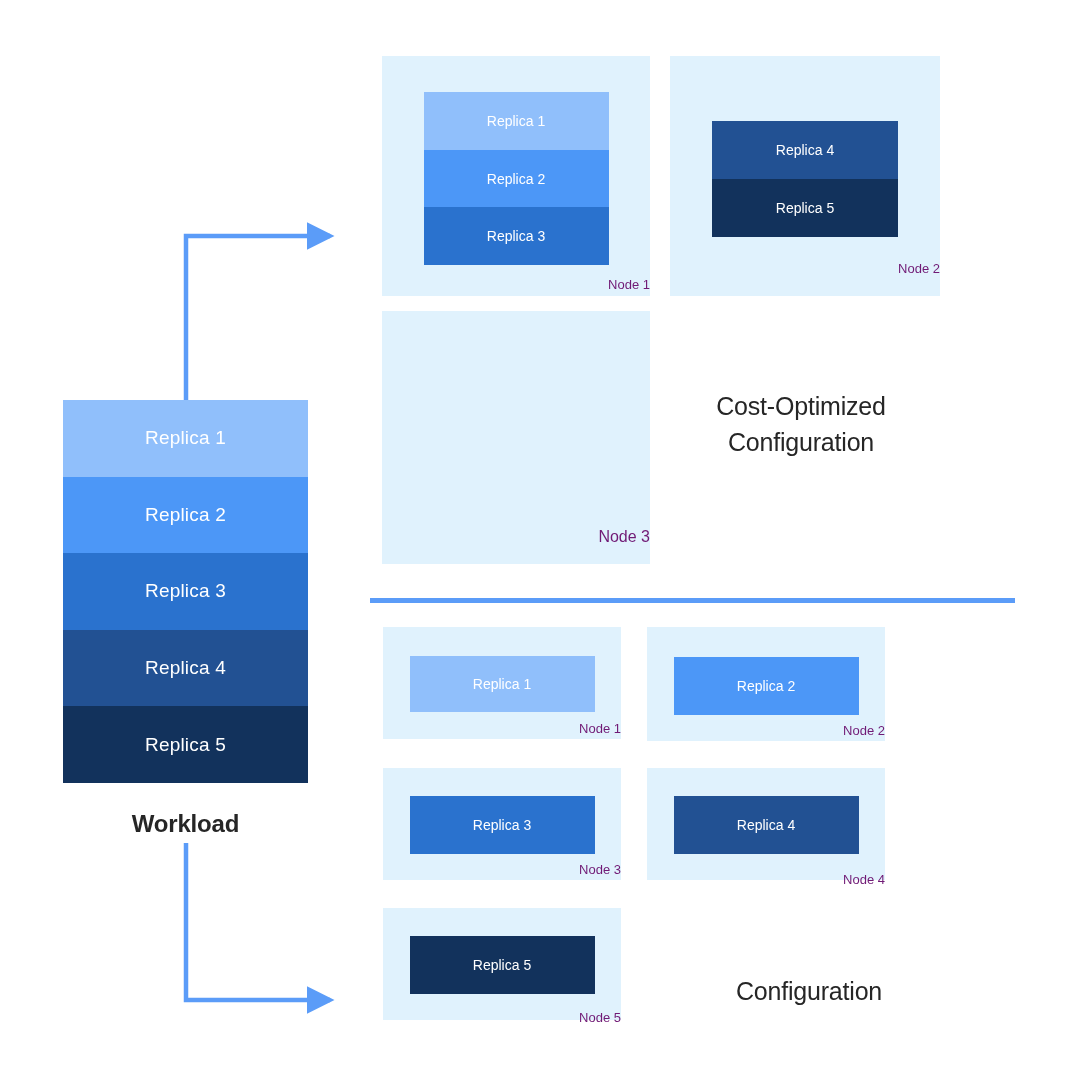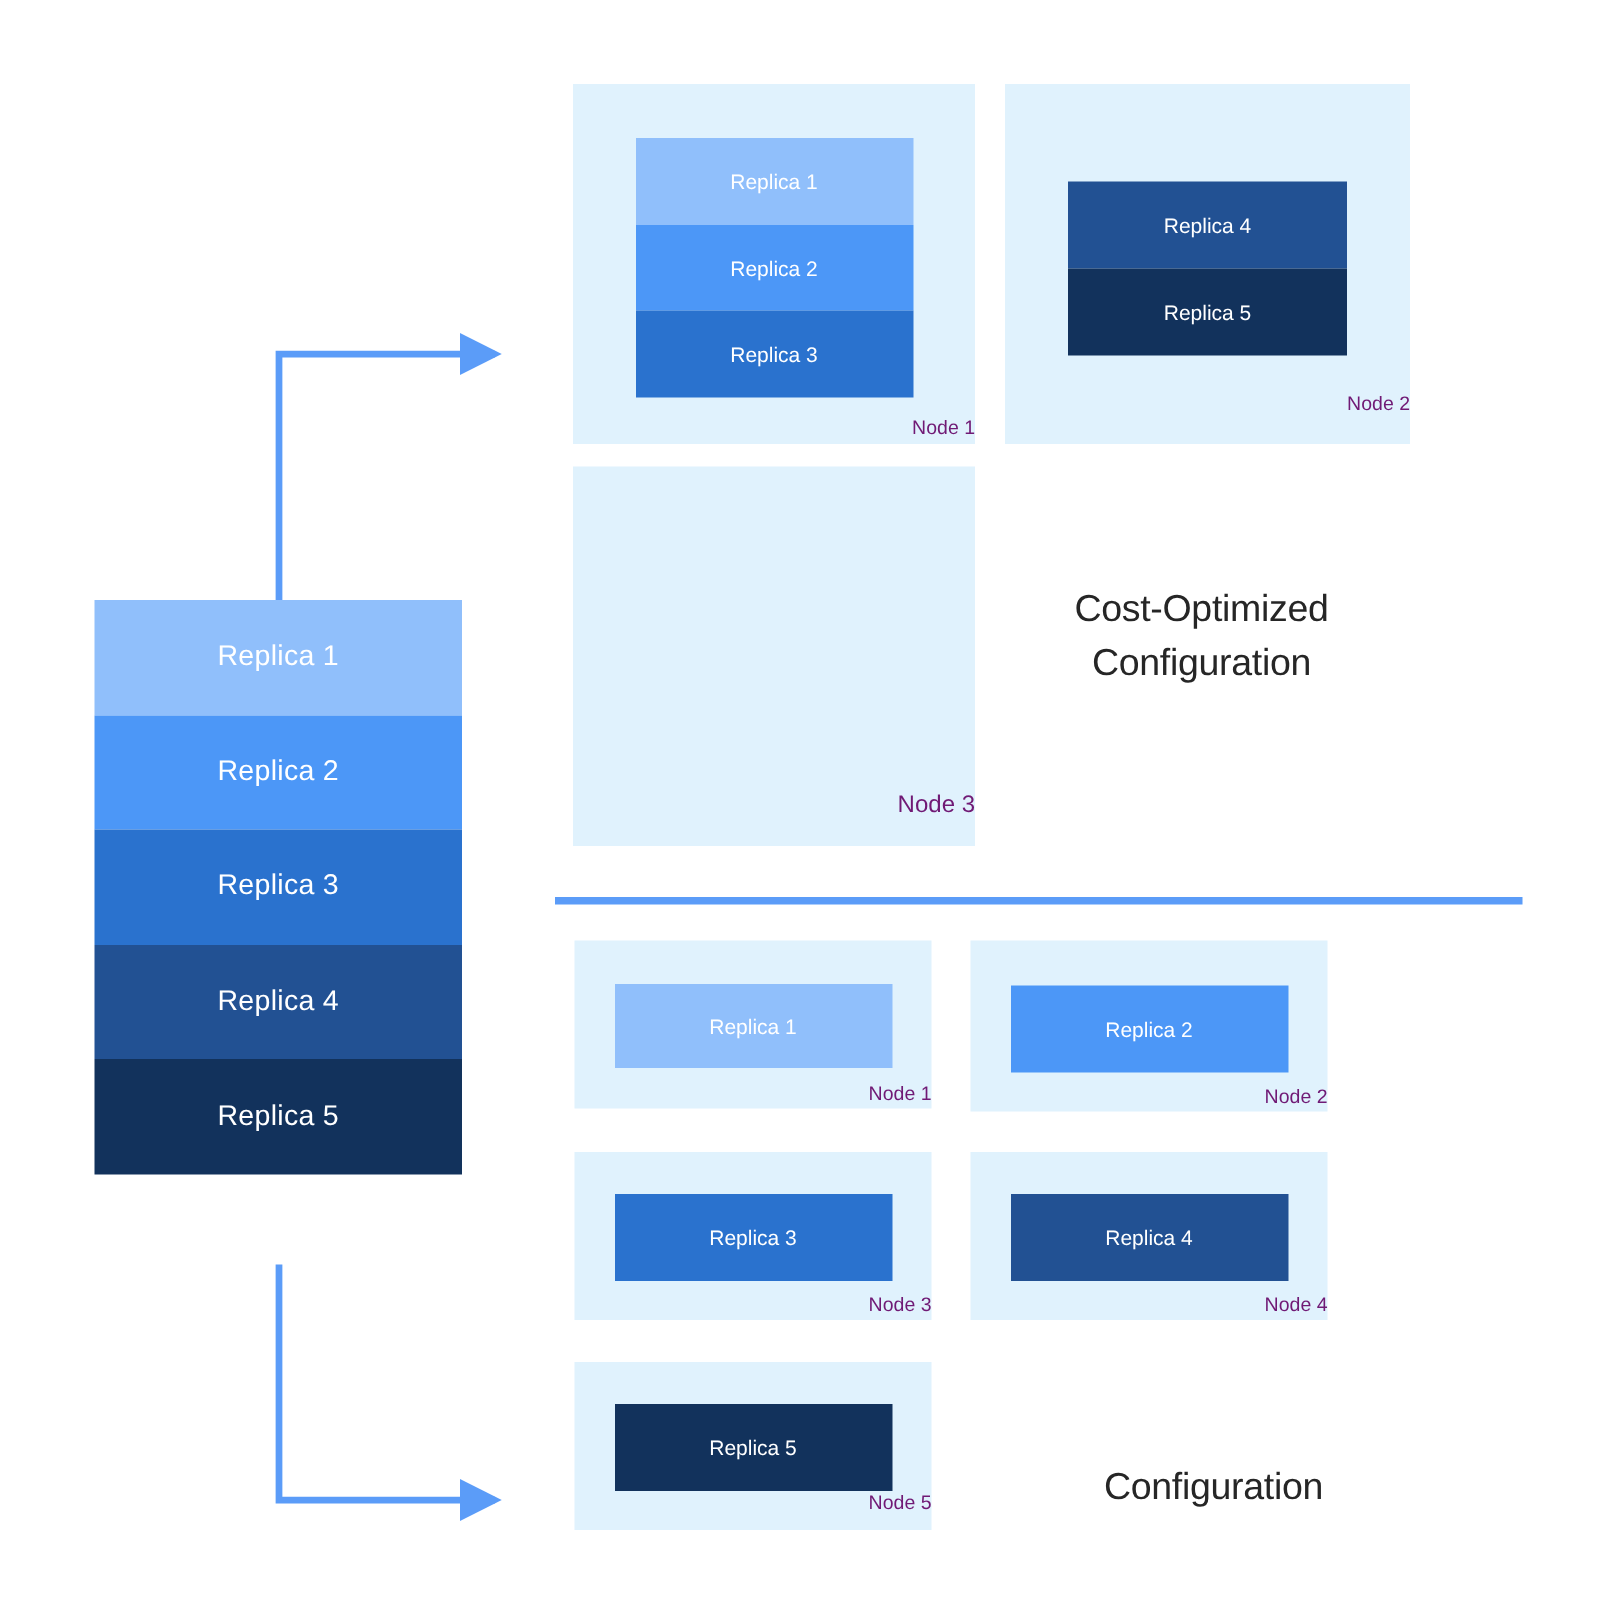--- a/index.html
+++ b/index.html
@@ -132,20 +132,21 @@
     <path d="M186,843 L186,1000 L330,1000" fill="none" stroke="#5b9cf8" stroke-width="4.5" marker-end="url(#ah)"></path>
   </svg>
 
   <div class="workload-stack">
     <div class="replica" style="background:#90bffb">Replica 1</div>
     <div class="replica" style="background:#4c97f7">Replica 2</div>
     <div class="replica" style="background:#2a72ce">Replica 3</div>
     <div class="replica" style="background:#225193">Replica 4</div>
     <div class="replica" style="background:#12325c">Replica 5</div>
   </div>
+  <div class="workload-label">Workload</div>
 
   <div class="sec-top">
 
     <div class="node-card" style="left:382px; top:56px; width:268px; height:240px;">
       <div class="replica-group" style="margin-top:36px; width:185px; height:173px;">
         <div class="replica" style="background:#90bffb; height:57.7px;">Replica 1</div>
         <div class="replica" style="background:#4c97f7; height:57.7px;">Replica 2</div>
         <div class="replica" style="background:#2a72ce; height:57.7px;">Replica 3</div>
       </div>
       <div class="node-label" style="margin-top:12px;">Node 1</div>
@@ -191,28 +192,28 @@
       <div class="replica-group" style="margin-top:28px; width:185px; height:58px;">
         <div class="replica" style="background:#2a72ce; height:58px;">Replica 3</div>
       </div>
       <div class="node-label" style="margin-top:8px;">Node 3</div>
     </div>
 
     <div class="node-card" style="left:647px; top:768px; width:238px; height:112px;">
       <div class="replica-group" style="margin-top:28px; width:185px; height:58px;">
         <div class="replica" style="background:#225193; height:58px;">Replica 4</div>
       </div>
-      <div class="node-label" style="margin-top:8px;">Node 4</div>
+      <div class="node-label" style="margin-top:18px;">Node 4</div>
     </div>
 
     <div class="node-card" style="left:383px; top:908px; width:238px; height:112px;">
       <div class="replica-group" style="margin-top:28px; width:185px; height:58px;">
         <div class="replica" style="background:#12325c; height:58px;">Replica 5</div>
       </div>
-      <div class="node-label" style="margin-top:0;">Node 5</div>
+      <div class="node-label" style="margin-top:16px;">Node 5</div>
     </div>
 
     <div class="section-title" style="left:670px; top:938px; width:278px;">
       <br>
       <span>Configuration</span>
     </div>
   </div>
 
 </div>
 

